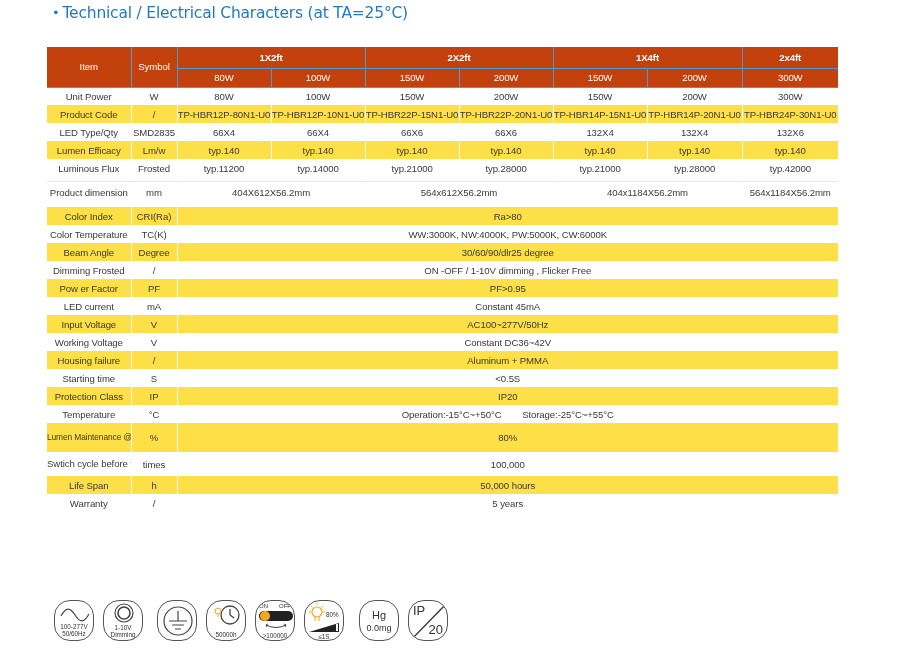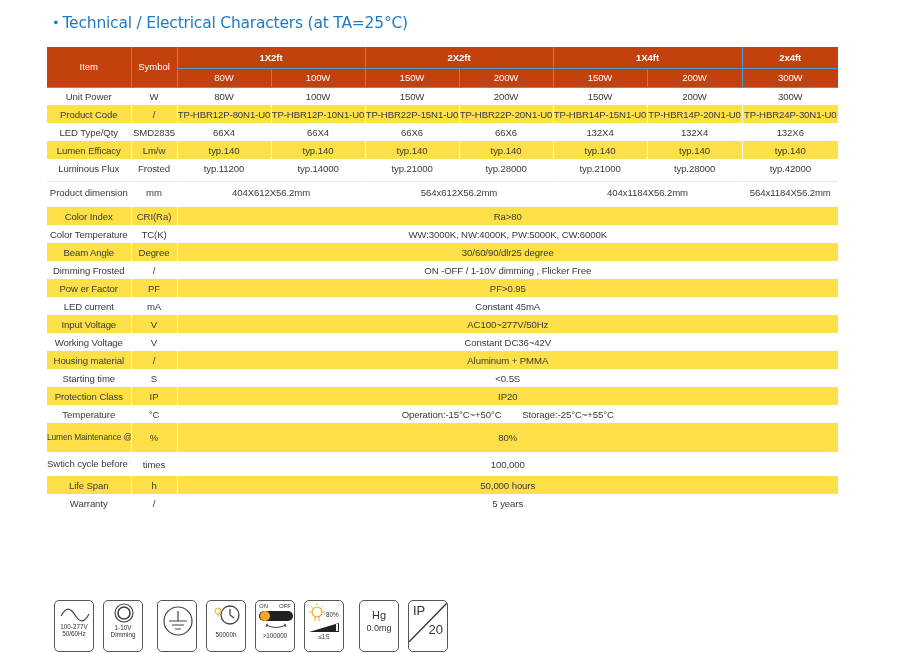--- a/index.html
+++ b/index.html
@@ -1,20 +1,20 @@
 <!DOCTYPE html>
 <html><head>
 <meta charset="utf-8">
 <style>
   * { box-sizing: border-box; margin: 0; padding: 0; }
   html, body { width: 900px; height: 653px; background: #ffffff; overflow: hidden; }
   body { position: relative; font-family: "Liberation Sans", sans-serif; color: #3a3a3a; }
 
   .title {
-    position: absolute; left: 52px; top: 14px;
+    position: absolute; left: 52px; top: 4px;
     font-family: "DejaVu Sans", sans-serif;
     font-size: 15.5px; color: #1f7ac2; letter-spacing: -0.2px;
     white-space: nowrap;
   }
   .title .bullet { font-size: 13px; margin-right: 3px; position: relative; top: -1px; }
 
   table.spec {
     position: absolute; left: 47px; top: 47px; width: 791px;
     border-collapse: collapse; table-layout: fixed;
     font-size: 9.6px; letter-spacing: -0.1px;
@@ -39,22 +39,22 @@
   tr.gap td { background: #ffffff; }
   tr.dim { height: 22px; }
   tr.dim td { border-top: 1px solid #e8e8e8; }
   tr.tall { height: 29px; }
   tr.mid { height: 24px; }
   td.small { font-size: 8.4px; line-height: 11px; white-space: normal; }
   td.two { white-space: normal; line-height: 12px; }
 
   .icons { position: absolute; left: 54px; top: 600px; height: 42px; }
   .icon-box {
-    position: absolute; top: 0; width: 40px; height: 52px;
-    border: 1.3px solid #555; border-radius: 5px; background: #fff;
+    position: absolute; top: 0; width: 40px; height: 41px;
+    border: 1.3px solid #555; border-radius: 16px; background: #fff;
     overflow: hidden;
   }
   .icon-box svg { position: absolute; left: 0; top: 0; }
   .icon-label {
     position: absolute; left: 0; right: 0; text-align: center;
     font-size: 6.3px; color: #333; line-height: 7px; white-space: nowrap;
   }
 </style>
 </head>
 <body>
@@ -198,21 +198,21 @@
     <td>Input Voltage</td>
     <td>V</td>
     <td colspan="7">AC100~277V/50Hz</td>
   </tr>
   <tr class="r">
     <td>Working Voltage</td>
     <td>V</td>
     <td colspan="7">Constant DC36~42V</td>
   </tr>
   <tr class="r alt">
-    <td>Housing material</td>
+    <td>Housing failure</td>
     <td>/</td>
     <td colspan="7">Aluminum + PMMA</td>
   </tr>
   <tr class="r">
     <td>Starting time</td>
     <td>S</td>
     <td colspan="7">&lt;0.5S</td>
   </tr>
   <tr class="r alt">
     <td>Protection Class</td>

